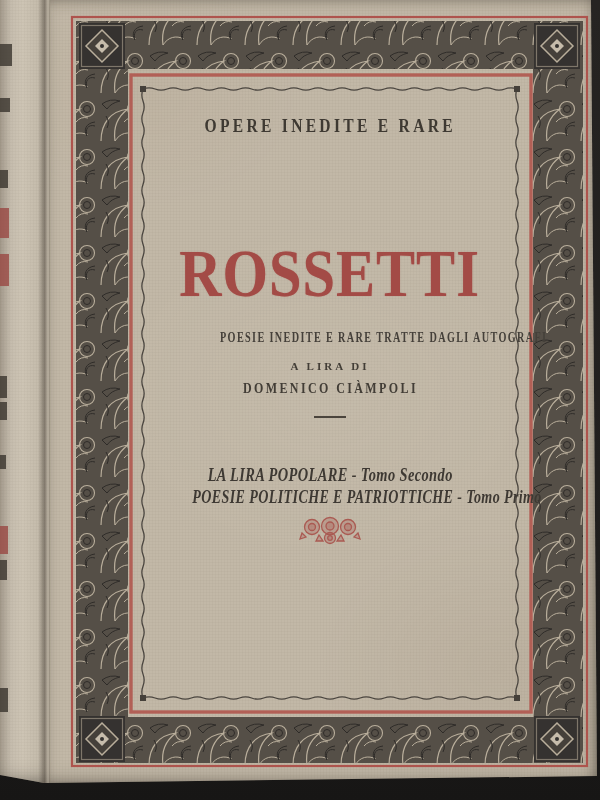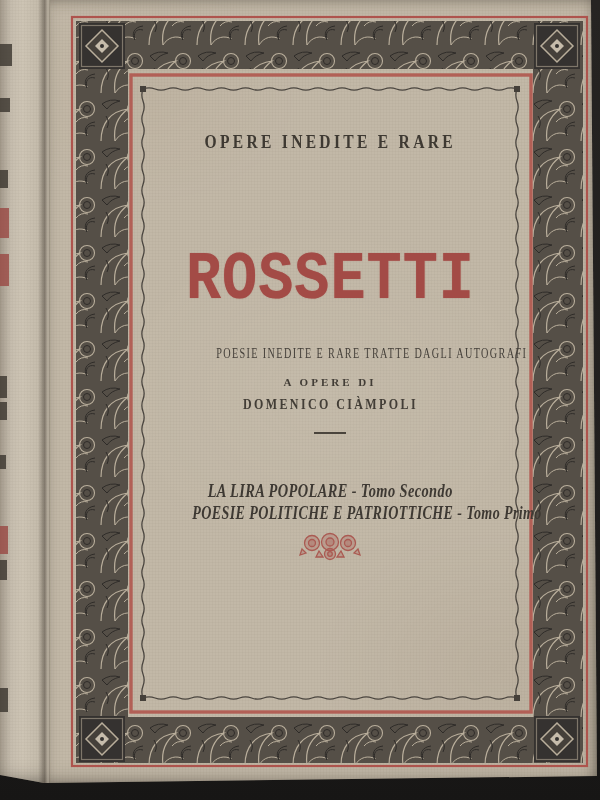--- a/index.html
+++ b/index.html
@@ -39,38 +39,38 @@
                inset 0 10px 14px -10px rgba(60,52,44,.35);}
   .cover::before{content:"";position:absolute;inset:0;pointer-events:none;opacity:.65;
     background:
       radial-gradient(220px 160px at 18% 12%,rgba(150,120,95,.10),transparent 70%),
       radial-gradient(260px 200px at 82% 85%,rgba(120,95,75,.12),transparent 70%),
       radial-gradient(300px 240px at 50% 50%,rgba(255,250,235,.07),transparent 75%),
       repeating-linear-gradient(0deg,rgba(110,100,85,.07) 0 1px,transparent 1px 3px),
       repeating-linear-gradient(90deg,rgba(110,100,85,.07) 0 1px,transparent 1px 3px);}
   .frame{position:absolute;left:0;top:0;}
   
-  .panel{position:absolute;left:93px;top:89px;width:374px;height:609px;margin-top:16px;}
+  .panel{position:absolute;left:93px;top:89px;width:374px;height:609px;}
   .line{position:absolute;left:0;width:100%;text-align:center;white-space:nowrap;
     color:var(--ink);line-height:1;}
   .line>span{display:inline-block;}
   .sq95>span{transform:scaleX(.95);}
   .sq88>span{transform:scaleX(.88);}
   .sq82>span{transform:scaleX(.82);}
   .sq80>span{transform:scaleX(.80);}
   .sq78>span{transform:scaleX(.78);}
   .sq68>span{transform:scaleX(.68);}
   .l-series{top:27px;font-size:19px;font-weight:bold;letter-spacing:4px;color:#3e3932;}
   .l-di{top:61px;font-size:11px;font-weight:bold;letter-spacing:3px;}
   .l-author{font-size:61px;font-weight:bold;color:var(--title-red);letter-spacing:1px;
     text-shadow:0 0 1px rgba(163,75,70,.6);}
   .l-author>span{transform:scale(.96,1.12);}
   .l-author1{top:83px;}
-  .l-author2{top:144px;font-family:Liberation Mono, monospace;}
-  .l-subtitle{top:241px;font-size:15px;font-weight:normal;letter-spacing:2px;color:#45403a;}
+  .l-author2{top:154px;}
+  .l-subtitle{top:241px;font-size:15px;font-weight:bold;letter-spacing:2px;color:#45403a;}
   .l-acura{top:272px;font-size:11px;font-weight:bold;letter-spacing:3px;}
   .l-editor{top:292px;font-size:15px;font-weight:bold;letter-spacing:3px;}
   .rule{position:absolute;top:327px;left:50%;width:32px;height:2px;margin-left:-16px;
     background:#4a443c;}
   .l-volume{top:344px;font-size:18px;font-weight:bold;font-variant:small-caps;letter-spacing:1px;}
   .l-tome{font-size:18px;font-weight:bold;font-style:italic;letter-spacing:.5px;color:#3e3933;}
   .l-tome1{top:377px;}
   .l-tome2{top:399px;}
   .orn{position:absolute;top:427px;left:50%;transform:translateX(-50%);}
   .l-imprint{top:570px;font-size:19px;letter-spacing:1px;color:#48423a;}
@@ -142,21 +142,21 @@
           <rect x="464" y="86" width="6" height="6"></rect>
           <rect x="90" y="695" width="6" height="6"></rect>
           <rect x="464" y="695" width="6" height="6"></rect>
         </g>
       </svg>
 
       <div class="panel">
         <div class="line l-series sq82"><span>OPERE INEDITE E RARE</span></div>
         <div class="line l-author l-author2"><span>ROSSETTI</span></div>
         <div class="line l-subtitle sq68"><span>POESIE INEDITE E RARE TRATTE DAGLI AUTOGRAFI</span></div>
-        <div class="line l-acura"><span>A OPERE DI</span></div>
+        <div class="line l-acura"><span>A LIRA DI</span></div>
         <div class="line l-editor sq80"><span>DOMENICO CIÀMPOLI</span></div>
         <div class="rule"></div>
         <div class="line l-tome l-tome1 sq80"><span>LA LIRA POPOLARE - Tomo Secondo</span></div>
         <div class="line l-tome l-tome2 sq78"><span>POESIE POLITICHE E PATRIOTTICHE - Tomo Primo</span></div>
 
         <svg class="orn" width="66" height="30" viewBox="0 0 66 30">
           <g stroke="#aa5a52" fill="rgba(170,90,82,.28)" stroke-width="1.3">
             <circle cx="15" cy="11" r="7.5"></circle>
               <circle cx="15" cy="11" r="3.5"></circle>
             <circle cx="33" cy="10" r="8.5"></circle>

